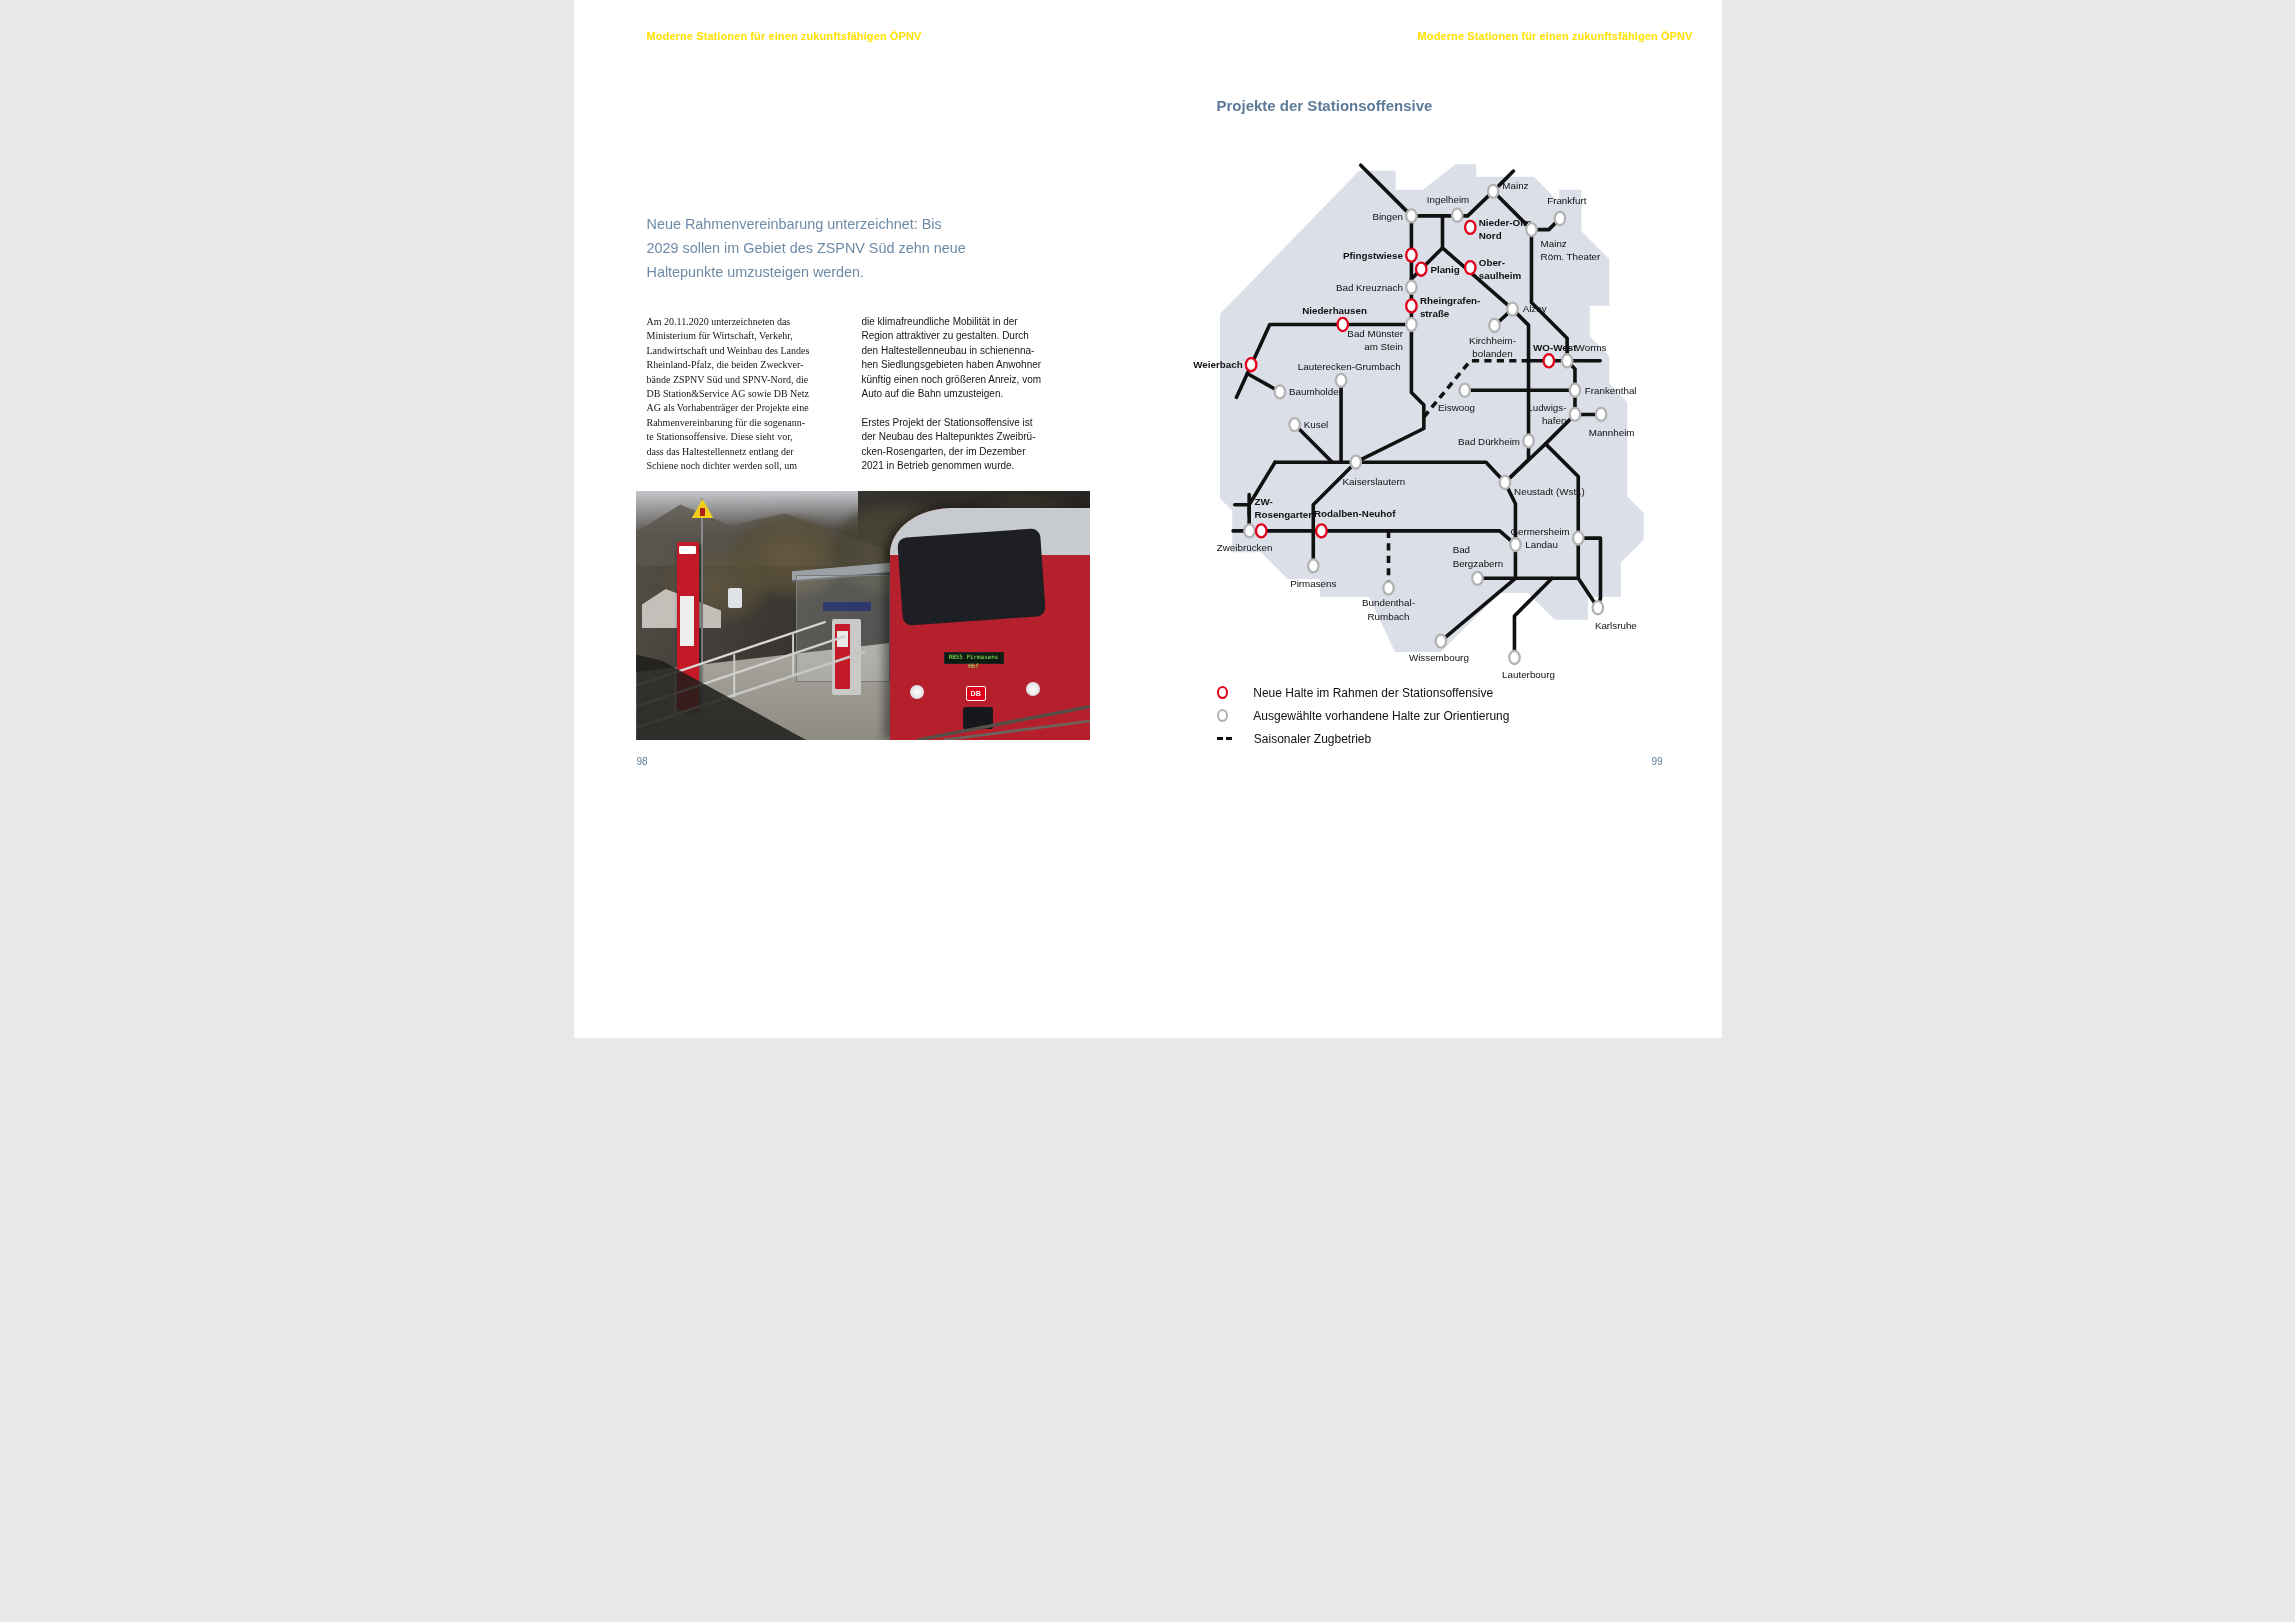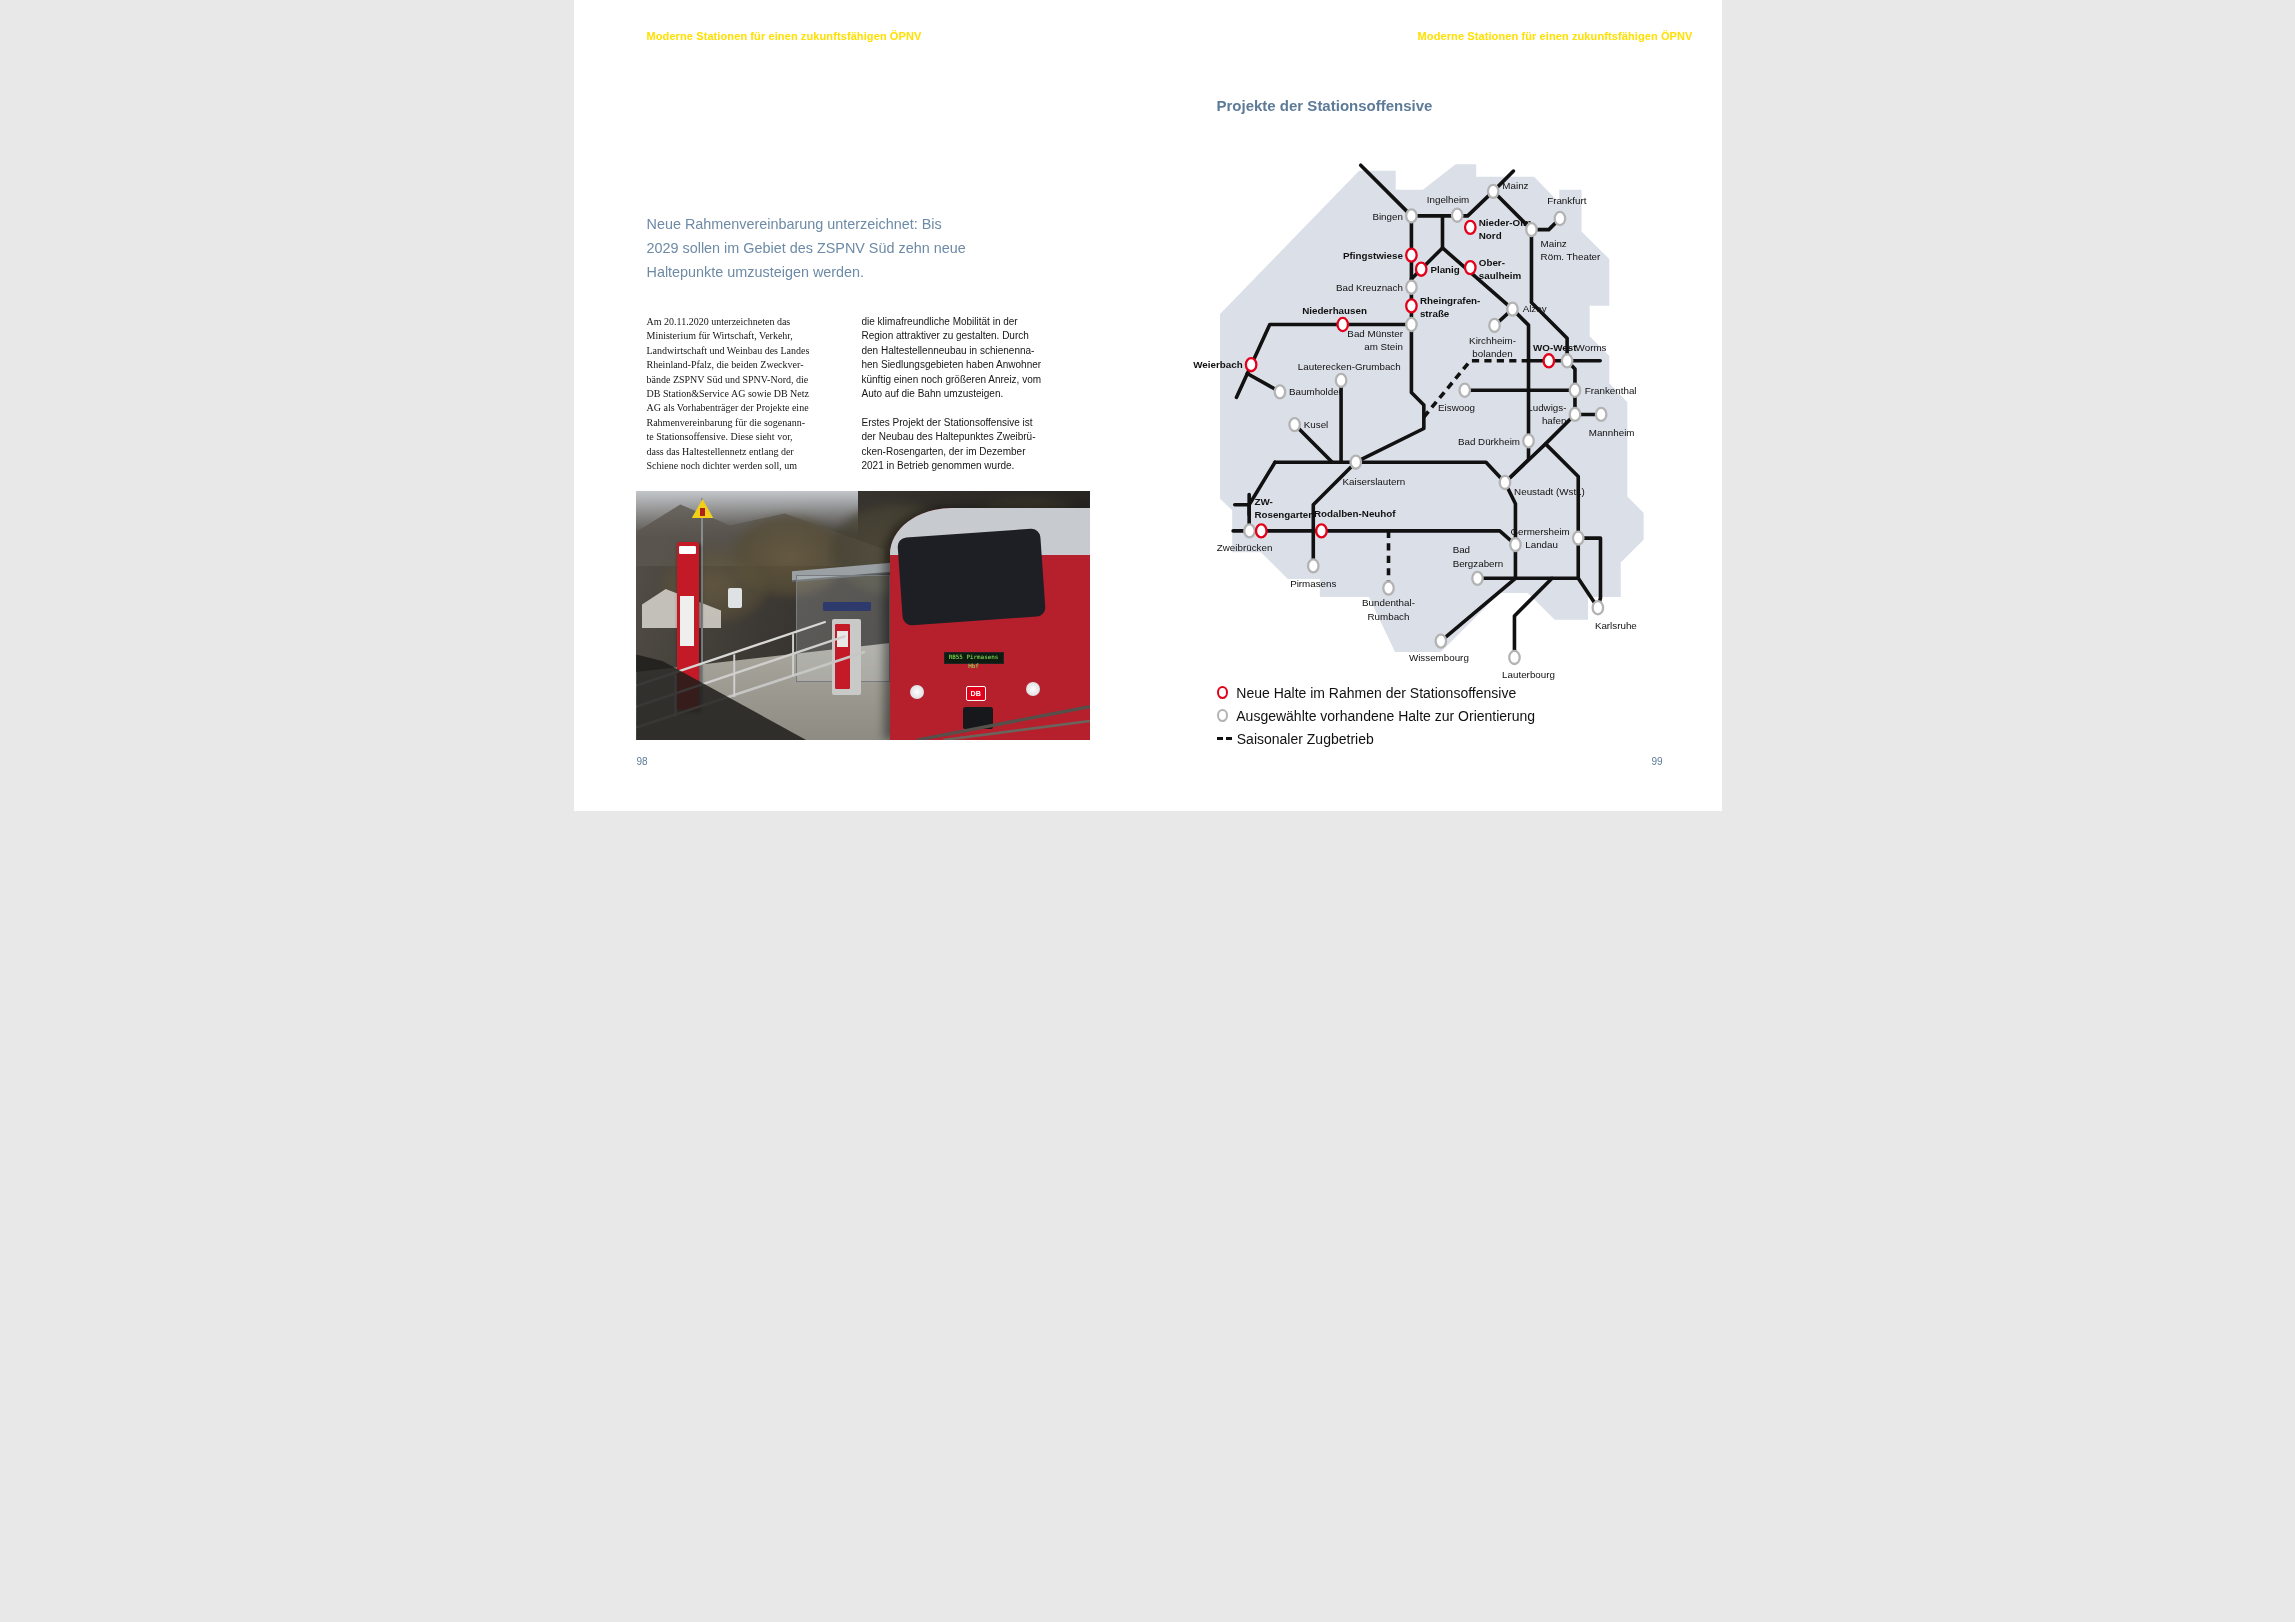--- a/index.html
+++ b/index.html
@@ -1,16 +1,16 @@
 <!DOCTYPE html>
 <html style="font-size:10.5px"><head>
 <meta charset="utf-8">
 <style>
   html,body{margin:0;padding:0;background:#e8e8e8;font-family:"Liberation Sans",sans-serif;}
-  .spread{position:relative;width:1148px;height:811px;background:#ffffff;margin:0 auto;overflow:hidden;}
+  .spread{position:relative;width:1148px;height:1038px;background:#ffffff;margin:0 auto;overflow:hidden;}
   .runhead{position:absolute;top:30px;font-size:11px;font-weight:bold;color:#ffe000;letter-spacing:0.1px;}
   .pagenum{position:absolute;top:756px;font-size:10px;font-weight:normal;color:#5d7b98;}
   .h1{position:absolute;left:73px;top:102px;font-size:21.6px;line-height:29px;font-weight:bold;color:#5d7b98;letter-spacing:0.1px;}
   .subtitle{position:absolute;left:73px;top:212px;font-size:14.4px;line-height:24px;font-weight:400;color:#6d8aa6;}
   .bodycol{position:absolute;top:315px;width:216px;font-size:10px;line-height:14.4px;color:#161616;}
   .bodycol .gap{height:14.4px;}
   .map-title{position:absolute;left:643px;top:97px;font-size:15px;font-weight:bold;color:#5d7b98;}
   .map-svg{position:absolute;left:618px;top:157px;width:465px;height:543px;}
   .region{fill:#dbdfe8;}
   .edge{fill:none;stroke:#111111;stroke-width:11;stroke-linejoin:round;stroke-linecap:round;}
@@ -18,21 +18,21 @@
   .stn{fill:#ffffff;stroke-width:7;}
   .stn.new{stroke:#e2001a;}
   .stn.existing{stroke:#b3b3b3;}
   .lbl{font-family:"Liberation Sans",sans-serif;font-size:30px;fill:#111111;}
   .lbl.new{font-weight:bold;}
   .legend{position:absolute;left:643px;top:681px;}
   .legend-row{display:flex;align-items:center;height:23px;}
   .legend-marker{width:7.9px;height:9.8px;border-radius:50%;border:2.3px solid #b3b3b3;background:#fff;margin-right:7.9px;flex:none;}
   .legend-marker.new{border-color:#e2001a;}
   .legend-dash{width:15.7px;height:0;border-top:3.3px dashed #111;margin-right:4.6px;flex:none;}
-  .legend-label{font-size:14px;color:#111;}
+  .legend-label{font-size:12px;color:#111;margin-left:17px;}
   
   .photo{position:absolute;left:62px;top:491px;width:454px;height:249px;overflow:hidden;background:linear-gradient(110deg,#56514a 0%,#3c3833 32%,#2f2c28 58%,#22201e 100%);}
   .ph{position:absolute;}
   .caption{position:absolute;left:107px;top:175px;font-size:10.5px;line-height:22px;color:#ffffff;z-index:30;text-shadow:0 0 2.6px rgba(0,0,0,.6);}
   .blob{position:absolute;border-radius:50%;filter:blur(4.6px);opacity:.75;}
 </style>
 </head>
 <body>
 
 <div class="spread">

